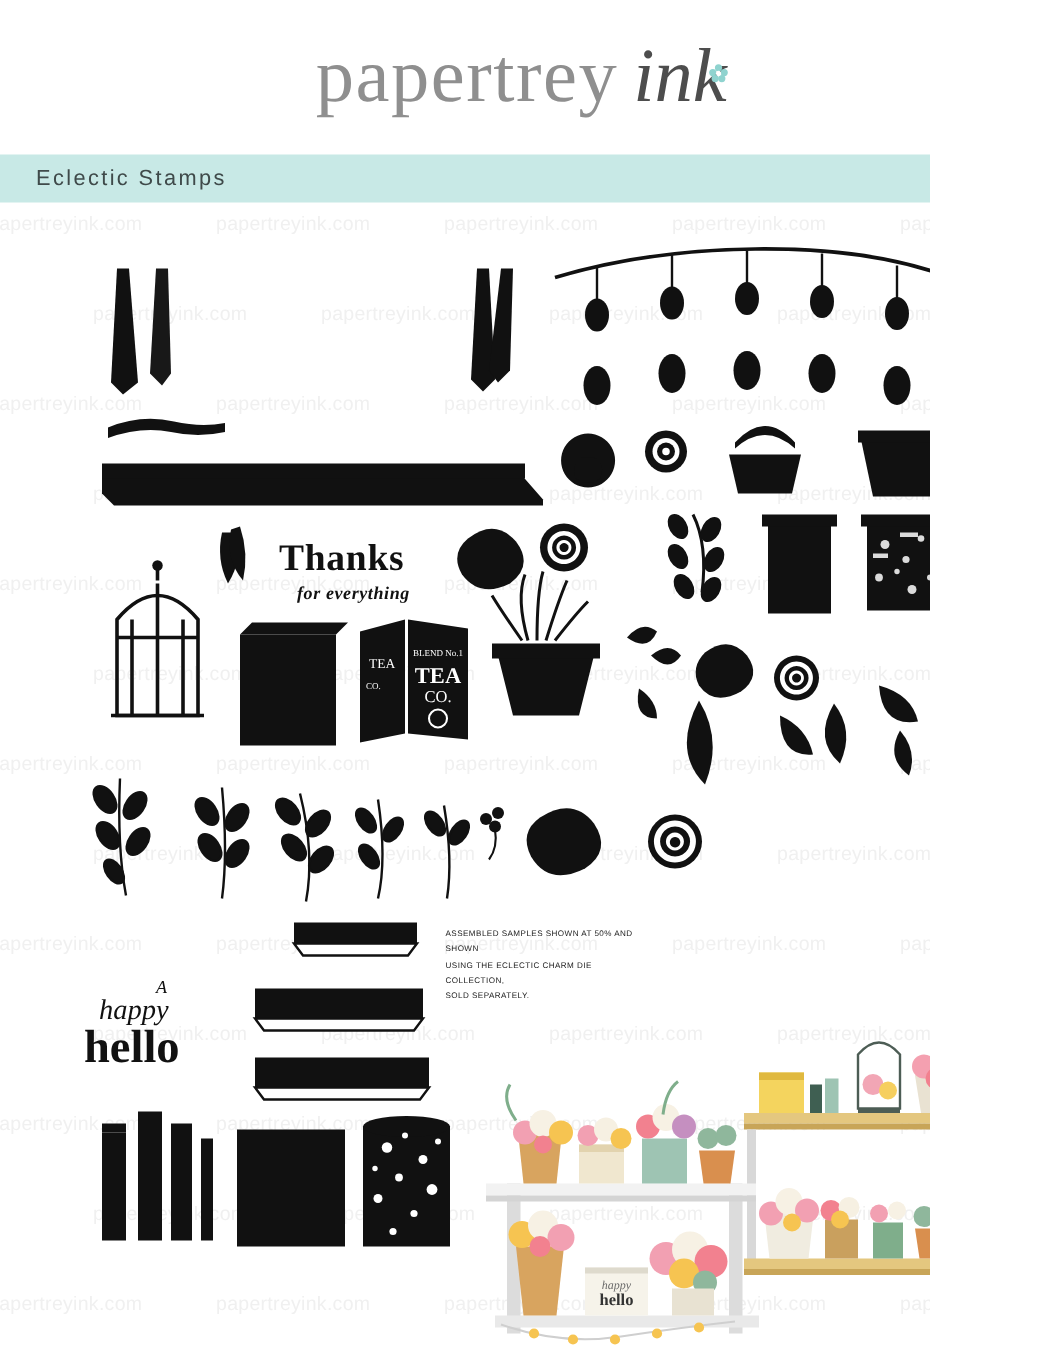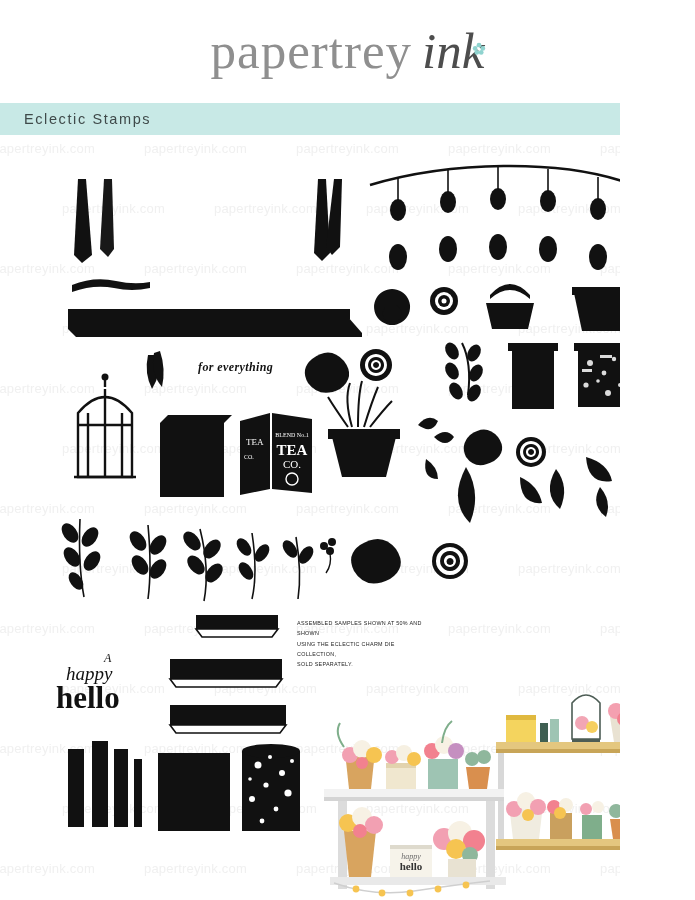--- a/index.html
+++ b/index.html
@@ -429,20 +429,21 @@
           <circle cx="292" cy="624" r="2"></circle>
           <circle cx="250" cy="642" r="1.8"></circle>
           <circle cx="270" cy="620" r="2"></circle>
           <circle cx="262" cy="684" r="2.4"></circle>
         </g>
       </g>
     </svg>
 
     
     <div class="thanks">
+      <div class="t1">Thanks</div>
       <div class="t2">for everything</div>
     </div>
 
     
     <div class="hello">
       <div class="h0">A</div>
       <div class="h1">happy</div>
       <div class="h2">hello</div>
     </div>
 

